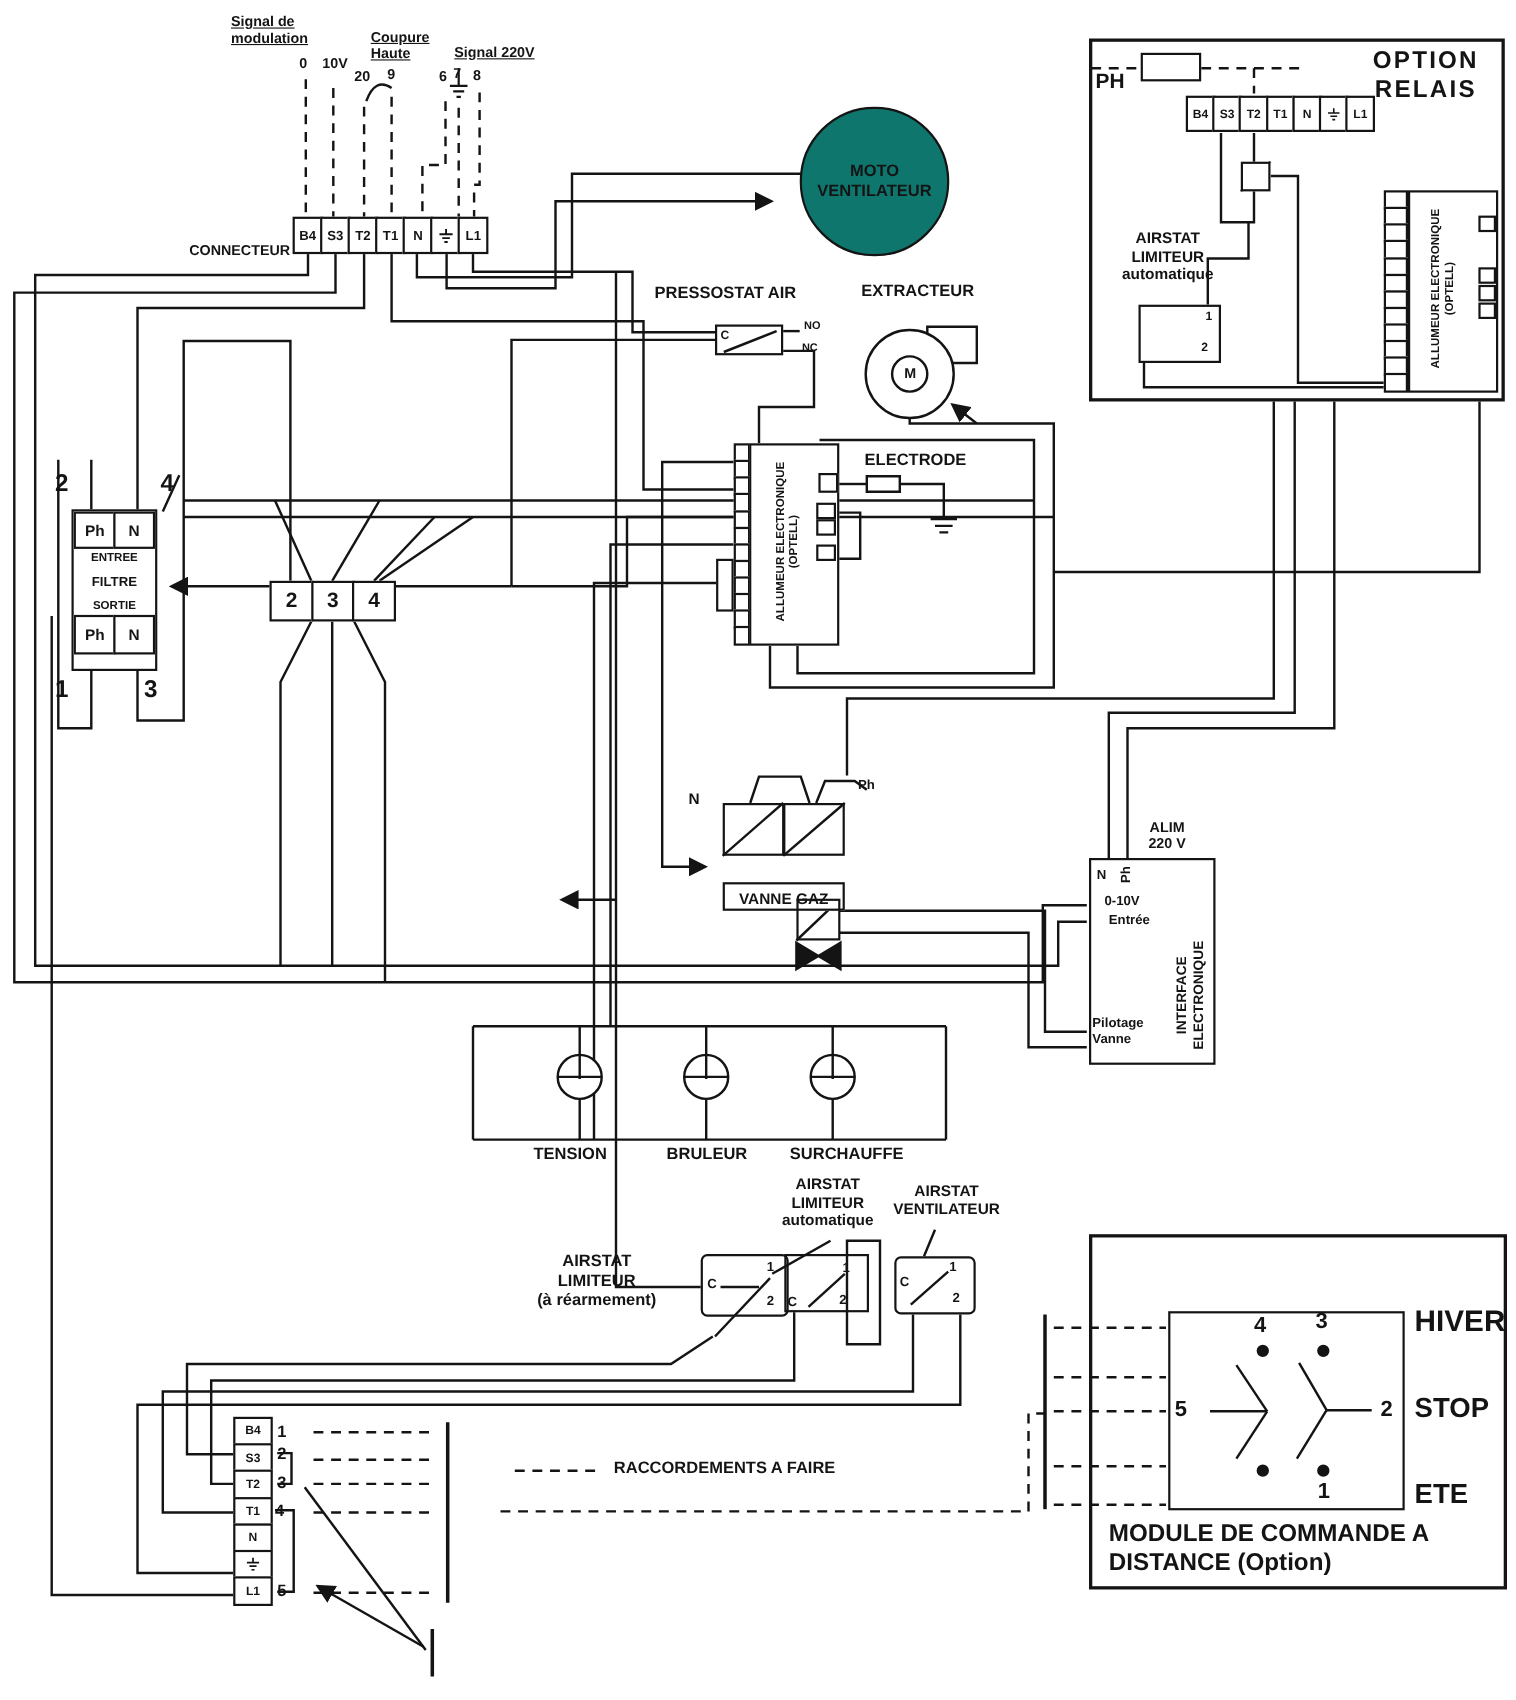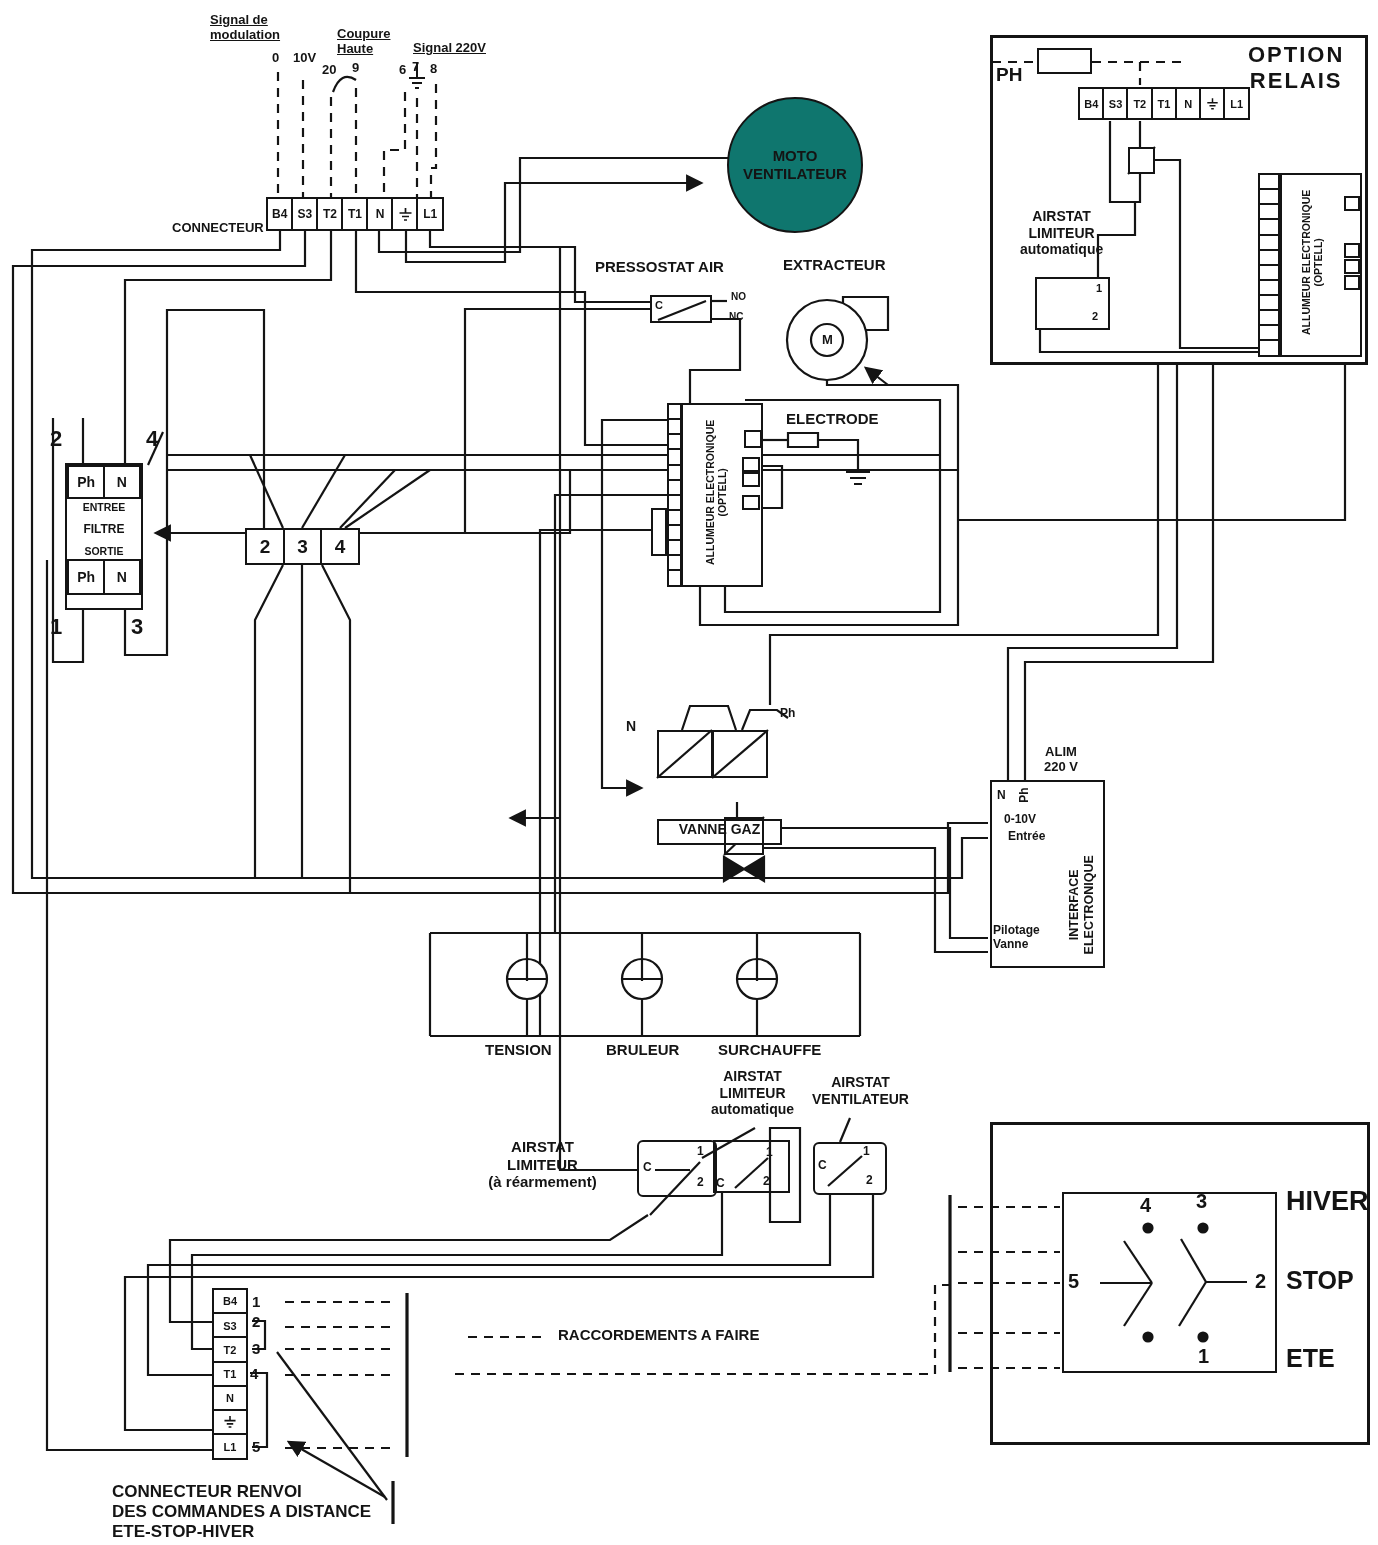--- a/index.html
+++ b/index.html
@@ -330,21 +330,21 @@
   <div class="strip-h" style="left:245px;top:528px;width:115px;height:37px">
     <span class="tc" style="font-size:19px">2</span>
     <span class="tc" style="font-size:19px">3</span>
     <span class="tc" style="font-size:19px">4</span>
   </div>
 
   <div class="lb" style="left:626px;top:718px;font-size:14px">N</div>
   <div class="lb" style="left:780px;top:706px;font-size:12px">Ph</div>
   <div class="bx nofill" style="left:657px;top:730px;width:56px;height:48px"></div>
   <div class="bx nofill" style="left:712px;top:730px;width:56px;height:48px"></div>
-  <div class="bx ctr" style="left:657px;top:819px;width:125px;height:26px;display:flex;align-items:flex-start;justify-content:center">
+  <div class="bx ctr" style="left:657px;top:802px;width:111px;height:26px;display:flex;align-items:flex-end;justify-content:center">
     <span class="lb" style="position:static;font-size:14px">VANNE GAZ</span>
   </div>
   <div class="bx nofill" style="left:724px;top:817px;width:40px;height:38px"></div>
 
   <div class="lb ctr" style="left:1044px;top:744px;font-size:13px">ALIM
 220 V</div>
   <div class="bx nofill" style="left:990px;top:780px;width:115px;height:188px"></div>
   <div class="lb" style="left:997px;top:788px;font-size:12px">N</div>
   <div class="lb rot" style="left:1016px;top:788px;font-size:12px">Ph</div>
   <div class="lb" style="left:1004px;top:812px;font-size:12px">0-10V</div>
@@ -390,31 +390,30 @@
           <path d="M7.5 0 V5 M1.5 5 H13.5 M4 8.5 H11 M6 12 H9" stroke="#141414" stroke-width="1.7" fill="none"></path>
         </svg>
       </span>
     <span class="tc" style="font-size:11px">L1</span>
   </div>
   <div class="lb" style="left:252px;top:1293px;font-size:15px">1</div>
   <div class="lb" style="left:252px;top:1313px;font-size:15px">2</div>
   <div class="lb" style="left:252px;top:1340px;font-size:15px">3</div>
   <div class="lb" style="left:250px;top:1365px;font-size:15px">4</div>
   <div class="lb" style="left:252px;top:1438px;font-size:15px">5</div>
-  <div class="lb" style="left:112px;top:1482px;font-size:17px">CONNECTEUR RENVOI
-DES COMMANDES A DISTANCE
-ETE-STOP-HIVER</div>
 
   <div class="lb" style="left:558px;top:1326px;font-size:15px">RACCORDEMENTS A FAIRE</div>
 
   <div class="bx nofill" style="left:990px;top:1122px;width:380px;height:323px;border-width:3px"></div>
   <div class="bx nofill" style="left:1062px;top:1192px;width:215px;height:181px"></div>
   <div class="lb" style="left:1140px;top:1194px;font-size:20px">4</div>
   <div class="lb" style="left:1196px;top:1190px;font-size:20px">3</div>
   <div class="lb" style="left:1068px;top:1270px;font-size:20px">5</div>
   <div class="lb" style="left:1255px;top:1270px;font-size:20px">2</div>
   <div class="lb" style="left:1198px;top:1345px;font-size:20px">1</div>
   <div class="lb" style="left:1286px;top:1186px;font-size:27px">HIVER</div>
   <div class="lb" style="left:1286px;top:1266px;font-size:25px">STOP</div>
   <div class="lb" style="left:1286px;top:1344px;font-size:25px">ETE</div>
+  <div class="lb" style="left:1008px;top:1381px;font-size:22px">MODULE DE COMMANDE A
+DISTANCE (Option)</div>
 
 
 </div>
 
 </body></html>

